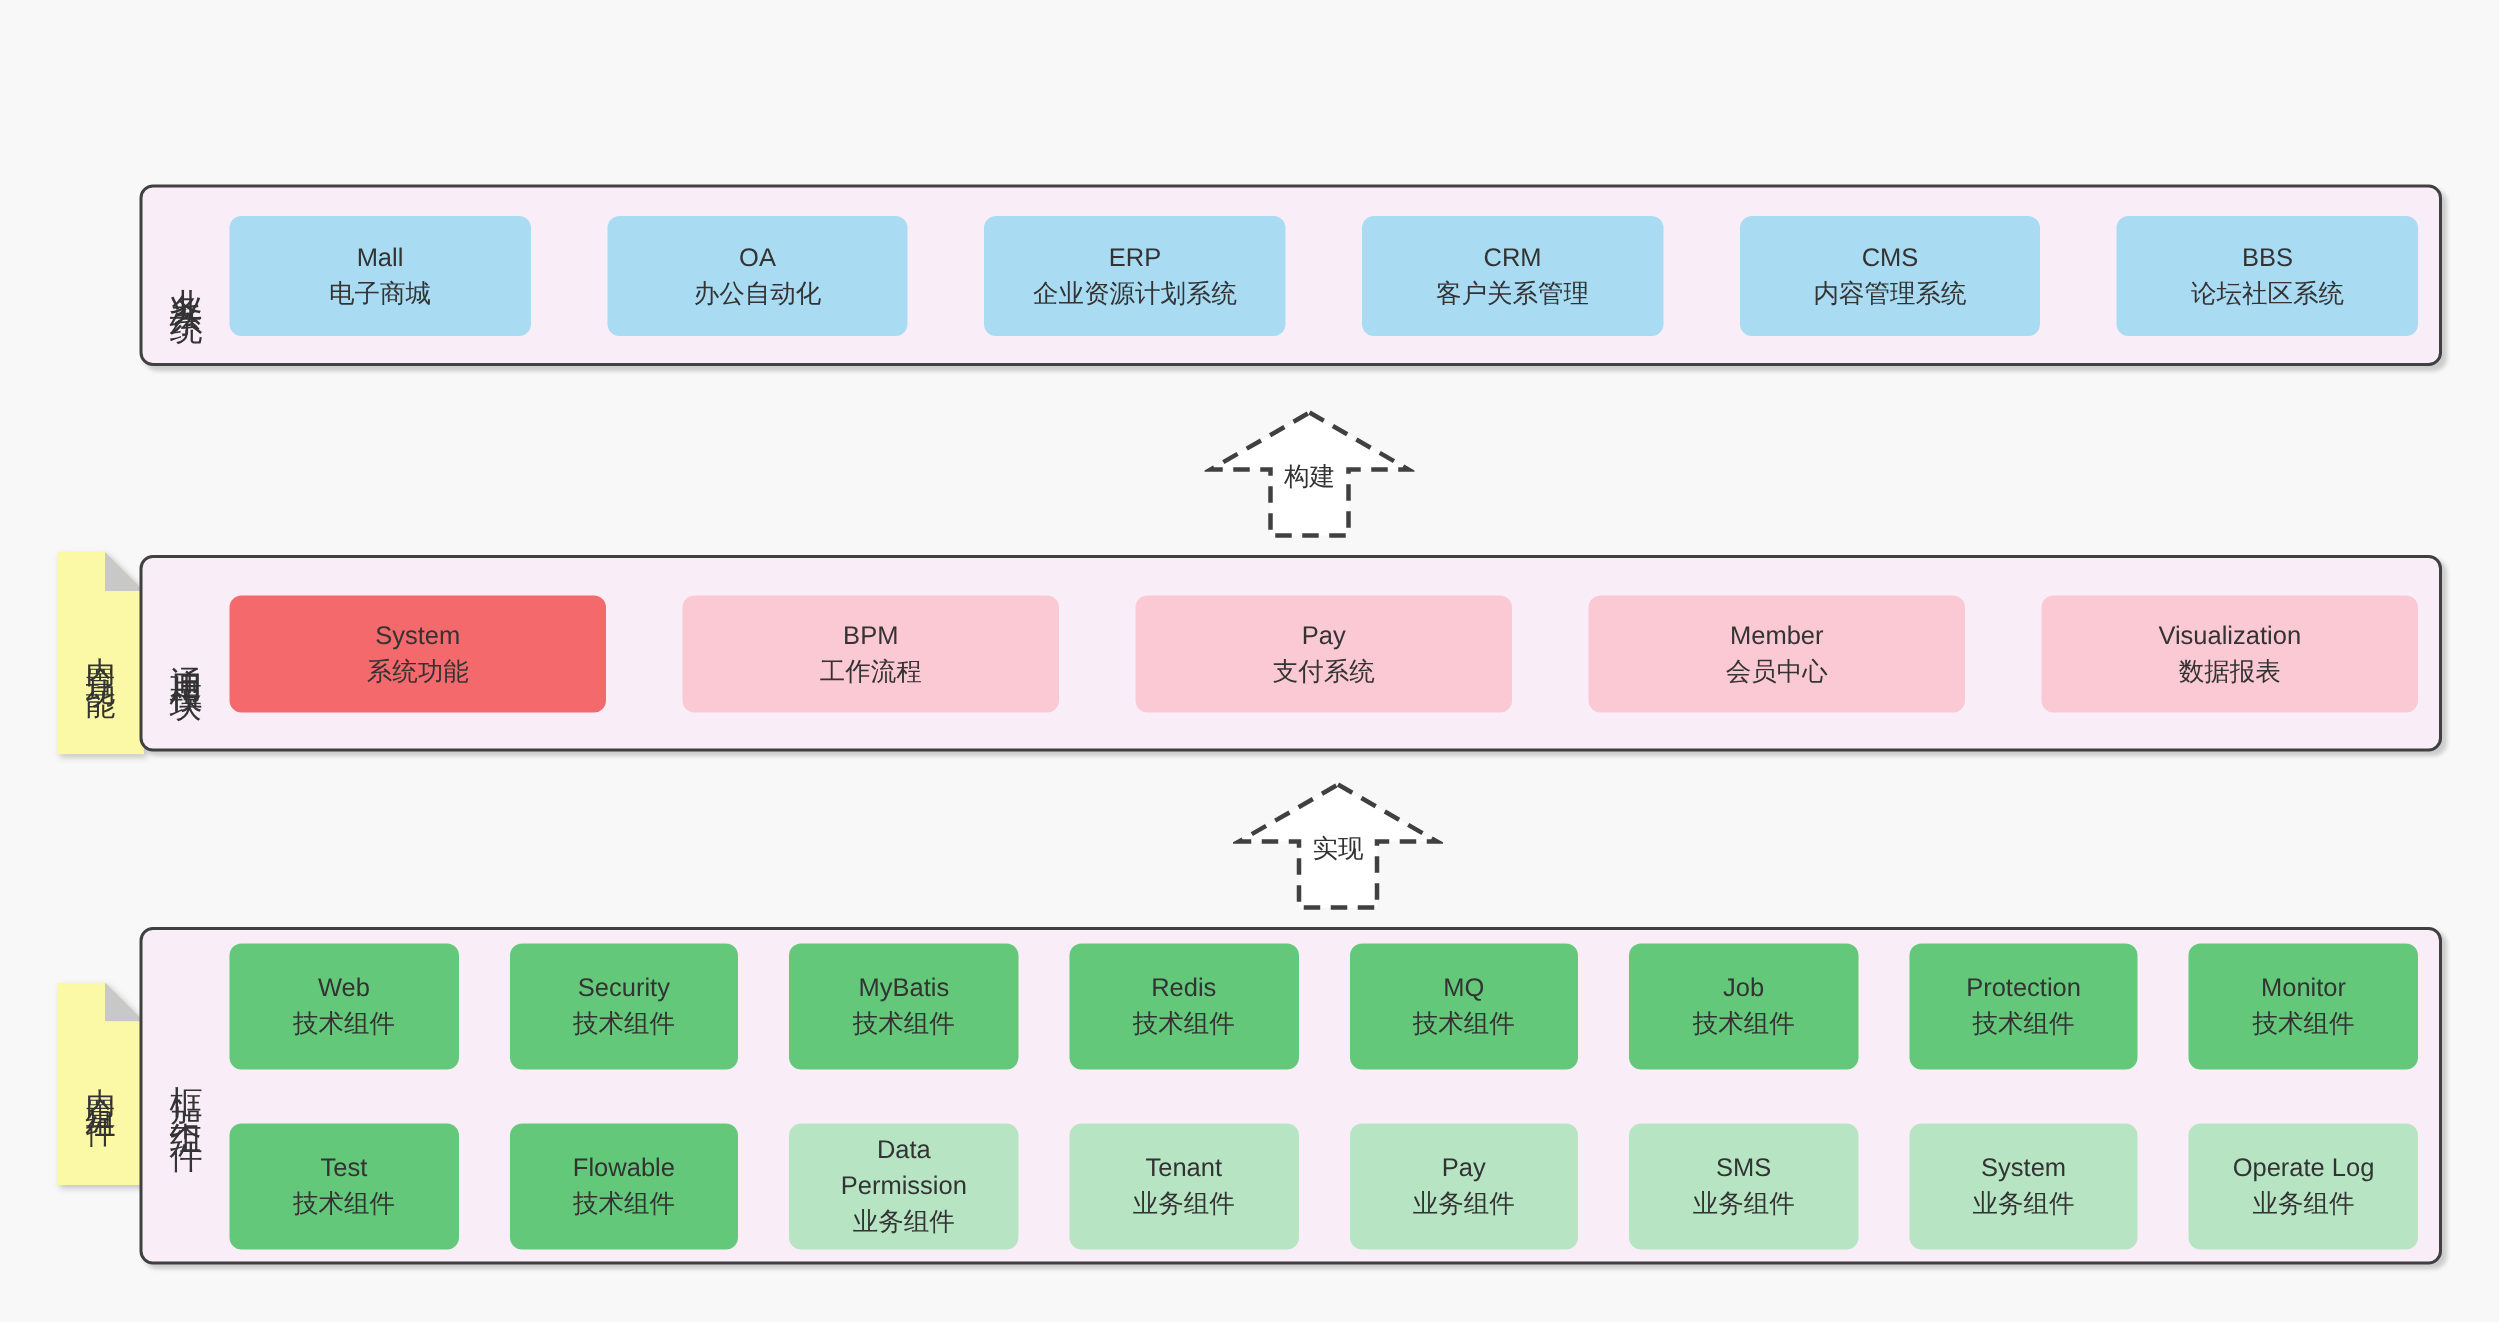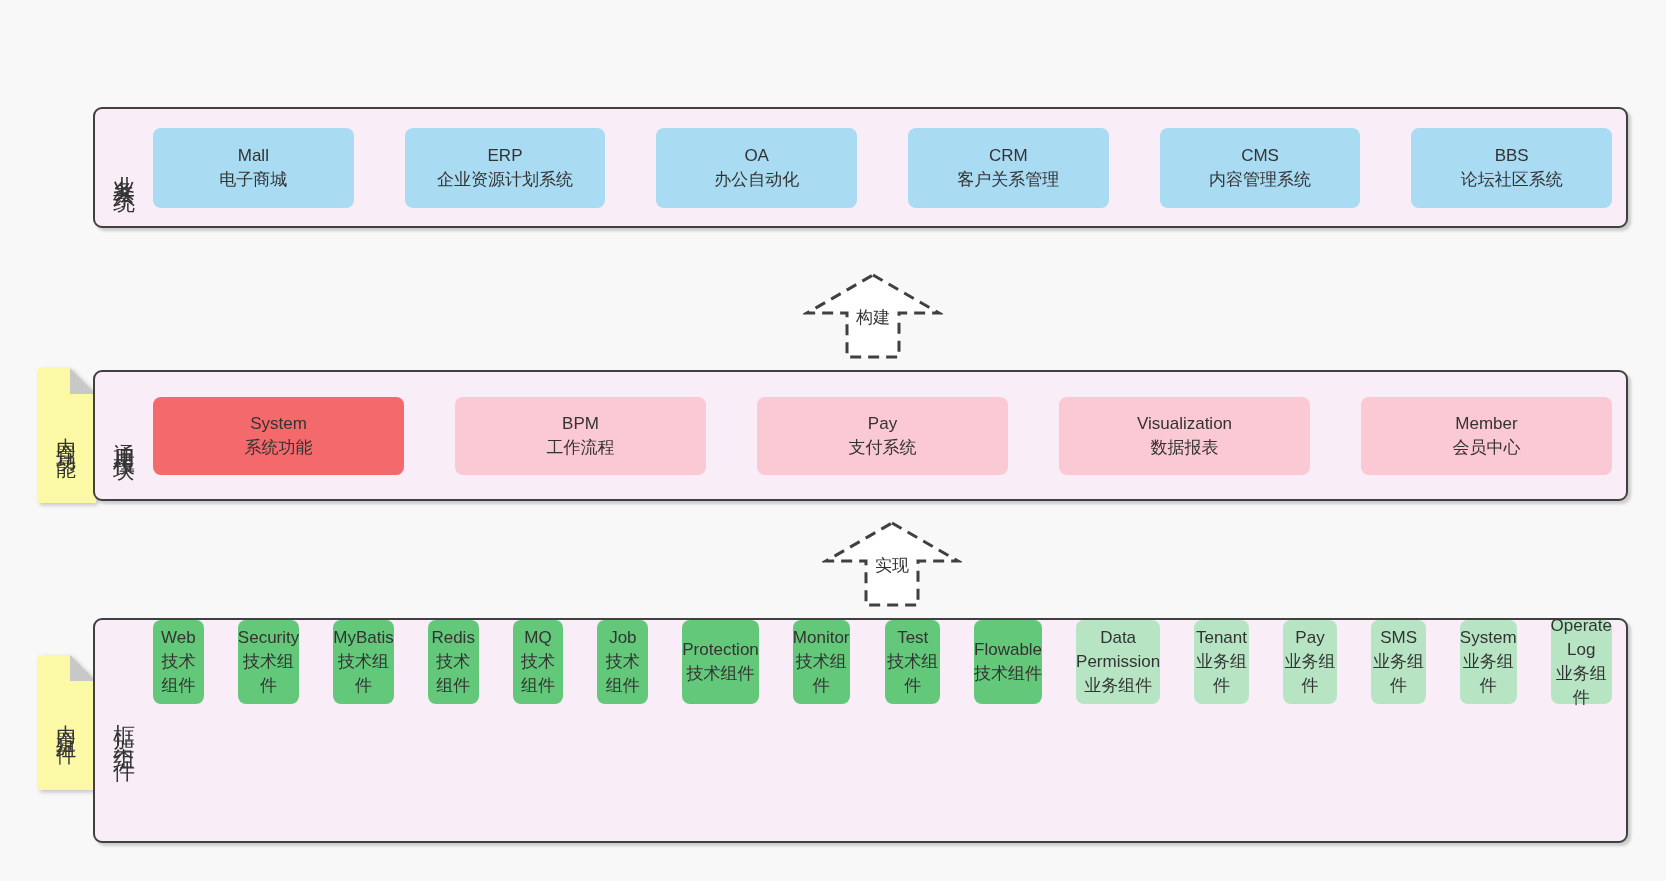--- a/index.html
+++ b/index.html
@@ -18,21 +18,21 @@
     left: 93px;
     width: 1535px;
     background: #f9eef7;
     border: 2px solid #404040;
     border-radius: 9px;
     box-shadow: 3px 3px 3px rgba(0,0,0,0.18);
     box-sizing: border-box;
     display: flex;
     z-index: 2;
   }
-  .layer-business  { top: 107px; height: 121px; }
+  .layer-business  { top: 123px; height: 121px; }
   .layer-modules   { top: 370px; height: 131px; }
   .layer-framework { top: 618px; height: 225px; }
 
   .layer-label {
     width: 58px;
     flex: 0 0 58px;
     display: flex;
     align-items: center;
     justify-content: center;
   }
@@ -48,21 +48,21 @@
   .boxes-row {
     flex: 1;
     display: flex;
     align-items: center;
     gap: 51px;
     padding-right: 14px;
   }
   .rows-wrap {
     flex: 1;
     display: flex;
-    flex-direction: row;
+    flex-direction: column;
     justify-content: center;
     row-gap: 20px;
     padding-right: 14px;
     gap: 36px;
   }
   .rows-wrap .grid-row {
     display: flex;
     gap: 34px;
   }
 
@@ -155,26 +155,26 @@
 <div class="layer layer-business">
   <div class="layer-label">
     <span class="vtext">业务系统</span>
   </div>
   <div class="boxes-row">
     <div class="box blue">
       <div class="box-title">Mall</div>
       <div class="box-subtitle">电子商城</div>
     </div>
     <div class="box blue">
+      <div class="box-title">OA</div>
+      <div class="box-subtitle">办公自动化</div>
+    </div>
+    <div class="box blue">
       <div class="box-title">ERP</div>
       <div class="box-subtitle">企业资源计划系统</div>
-    </div>
-    <div class="box blue">
-      <div class="box-title">OA</div>
-      <div class="box-subtitle">办公自动化</div>
     </div>
     <div class="box blue">
       <div class="box-title">CRM</div>
       <div class="box-subtitle">客户关系管理</div>
     </div>
     <div class="box blue">
       <div class="box-title">CMS</div>
       <div class="box-subtitle">内容管理系统</div>
     </div>
     <div class="box blue">
@@ -202,26 +202,26 @@
     </div>
     <div class="box pink">
       <div class="box-title">BPM</div>
       <div class="box-subtitle">工作流程</div>
     </div>
     <div class="box pink">
       <div class="box-title">Pay</div>
       <div class="box-subtitle">支付系统</div>
     </div>
     <div class="box pink">
+      <div class="box-title">Member</div>
+      <div class="box-subtitle">会员中心</div>
+    </div>
+    <div class="box pink">
       <div class="box-title">Visualization</div>
       <div class="box-subtitle">数据报表</div>
-    </div>
-    <div class="box pink">
-      <div class="box-title">Member</div>
-      <div class="box-subtitle">会员中心</div>
     </div>
   </div>
 </div>
 
 <div class="arrow arrow-implement">
   <svg width="140" height="88" viewBox="0 0 140 88">
     <path d="M70 3 L136 41 L96 41 L96 85 L44 85 L44 41 L4 41 Z" fill="#ffffff" stroke="#404040" stroke-width="3" stroke-dasharray="11 7"></path>
   </svg>
   <div class="arrow-label">实现</div>
 </div>

